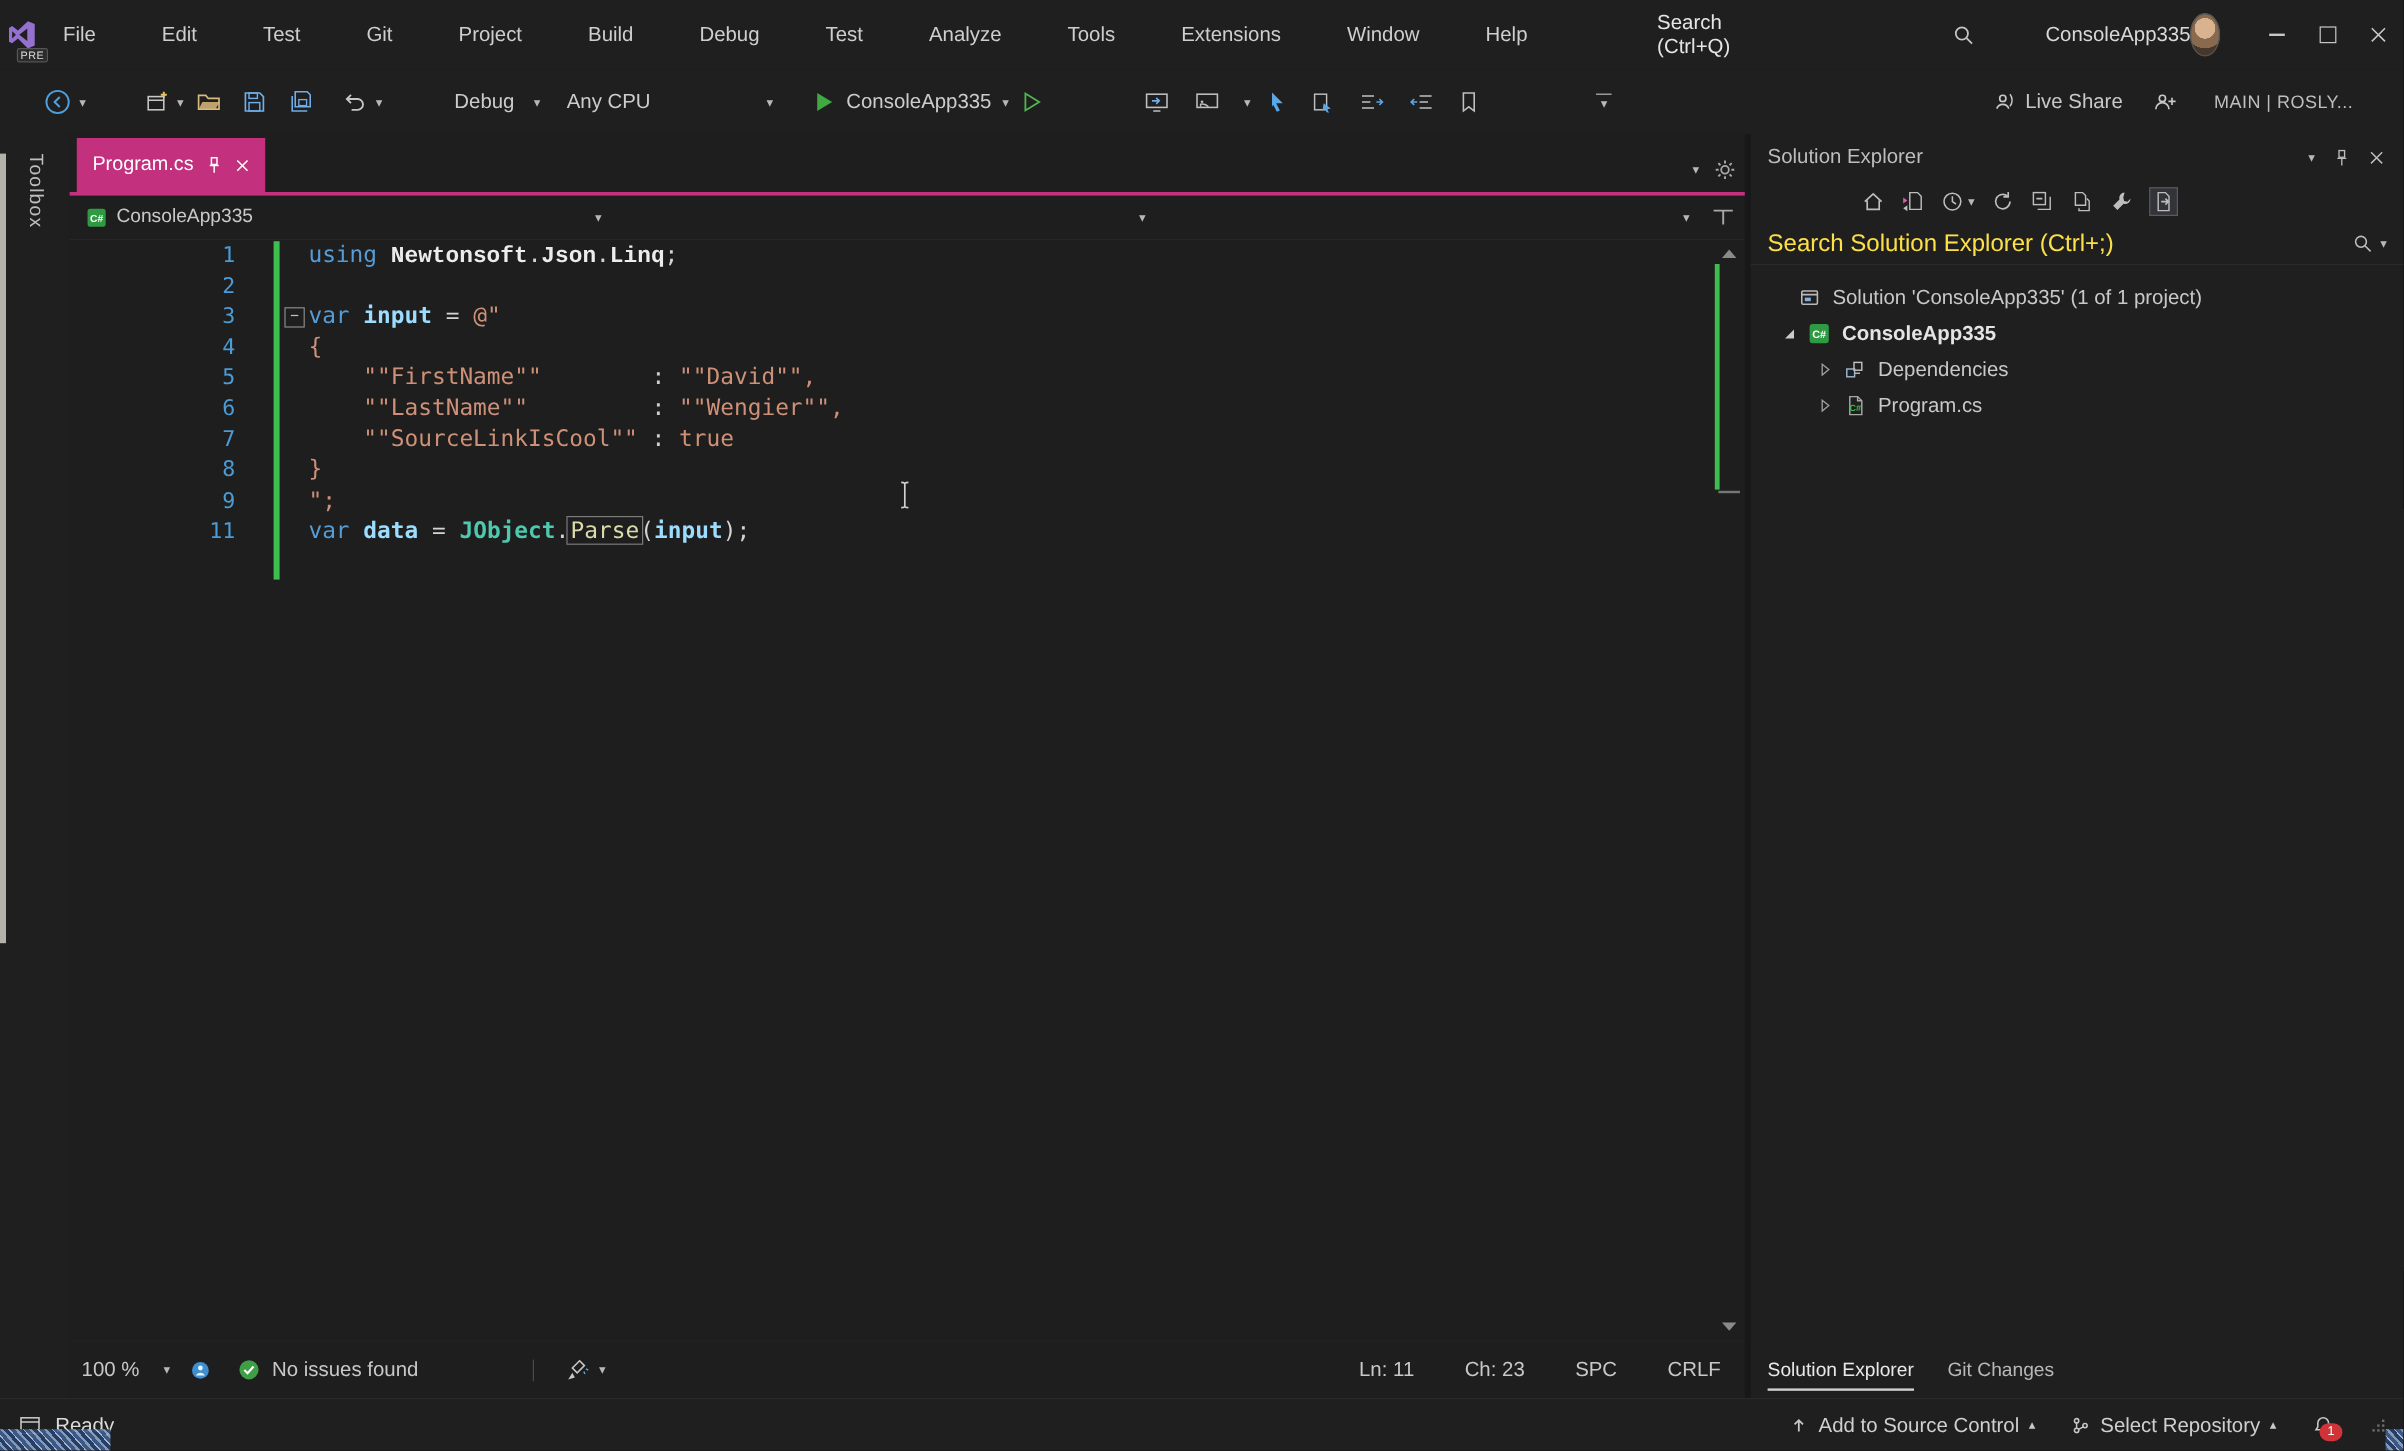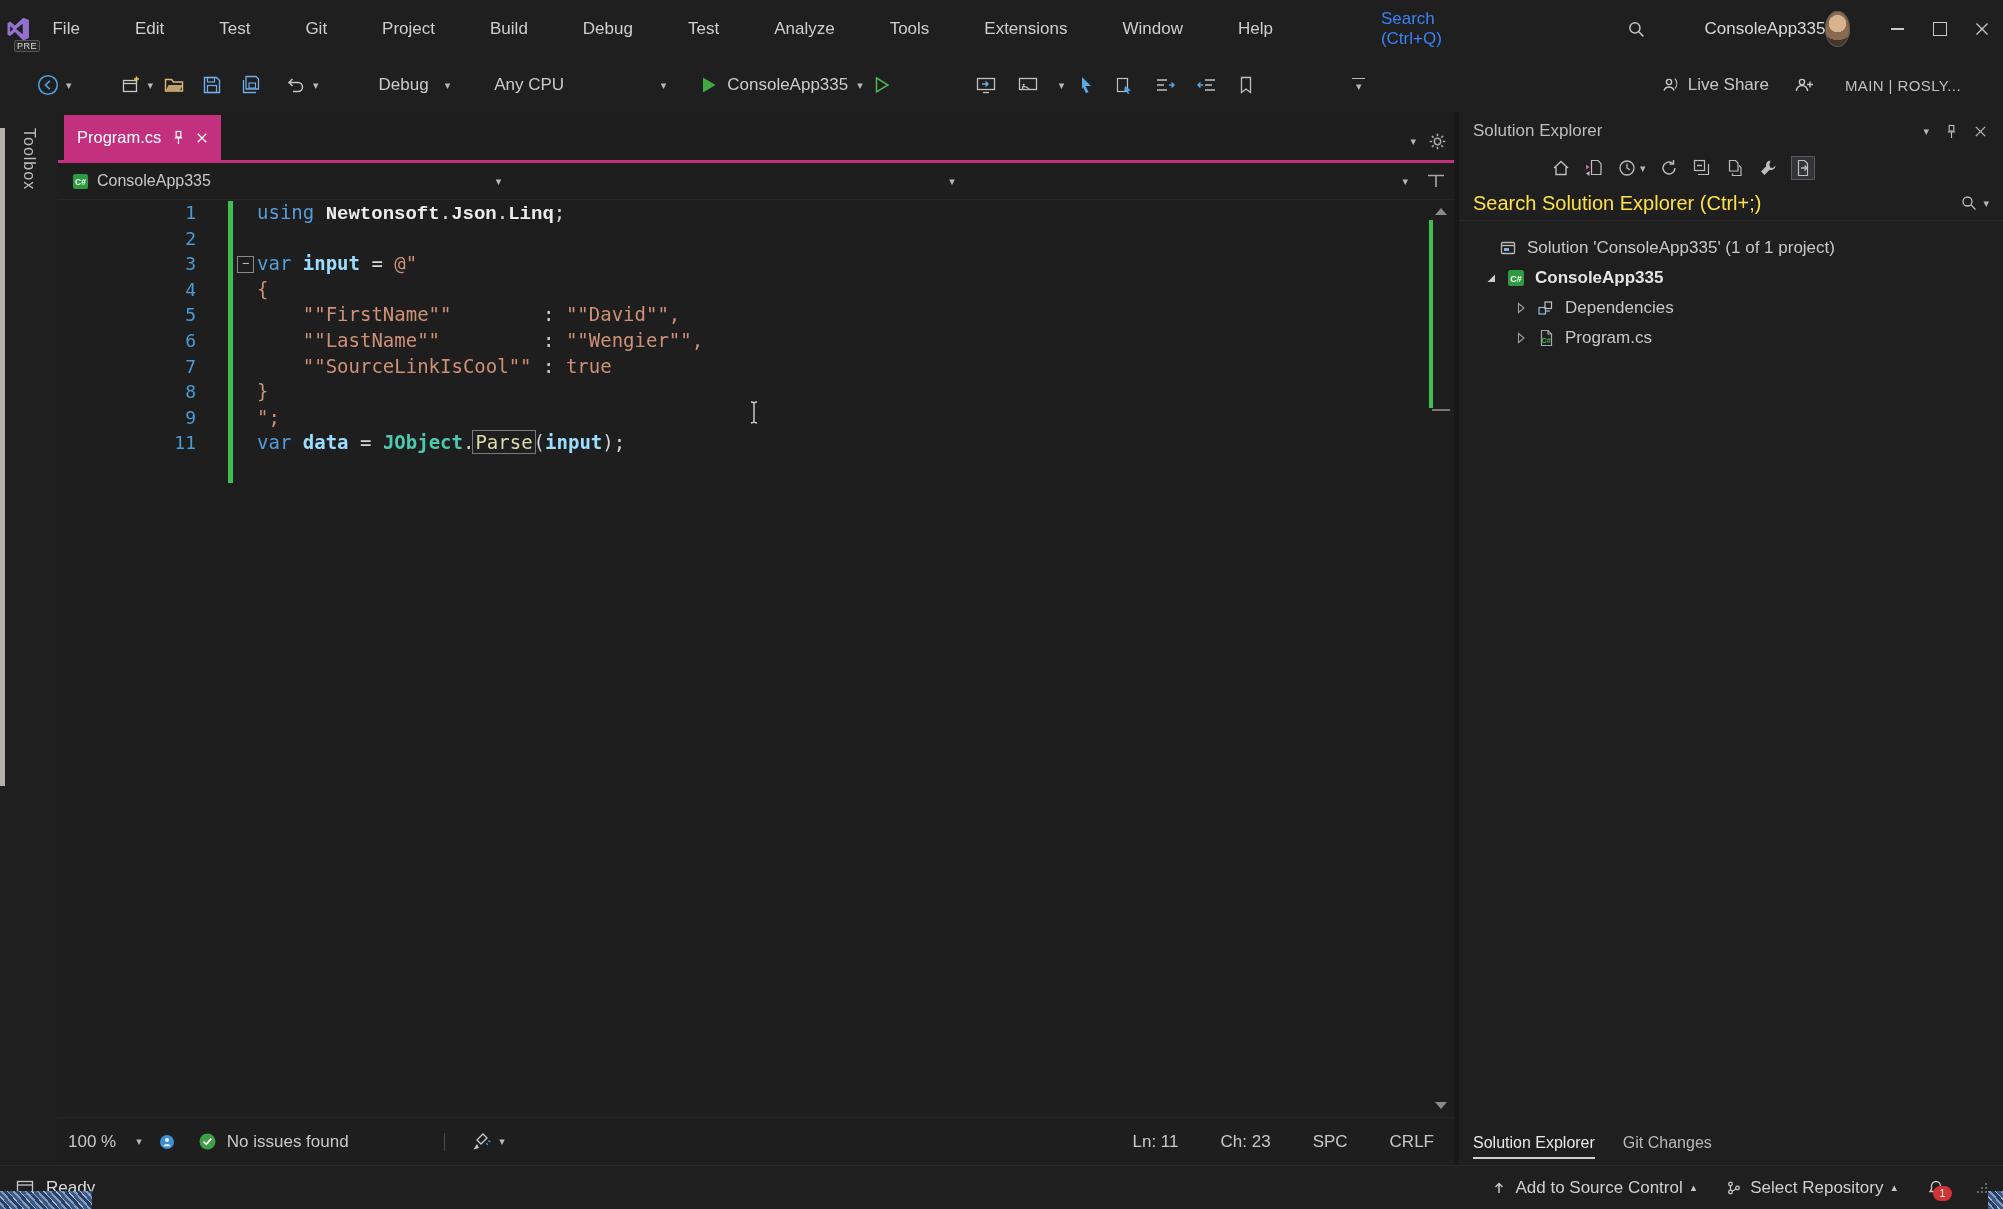--- a/index.html
+++ b/index.html
@@ -9,38 +9,38 @@
   .caret-up{font-family:"DejaVu Sans",sans-serif;font-size:11px;color:#C8C8C8;line-height:1;}
   svg{display:block;}
 
   
   .titlebar{height:58px;background:#1F1F1F;display:flex;align-items:center;}
   .vs-logo{position:relative;width:52px;height:58px;display:flex;align-items:center;justify-content:center;}
   .pre-badge{position:absolute;left:14px;bottom:6px;font-size:9px;letter-spacing:.5px;color:#DDD;
              background:#2B2B2B;border:1px solid #555;padding:0 2px;border-radius:2px;}
   .menus{display:flex;align-items:center;margin-left:4px;gap:29px;}
   .menu{padding:0 13px;color:#CECECE;cursor:default;}
-  .search-text{margin-left:95px;color:#3b82f6;}
+  .search-text{margin-left:95px;color:#e5e5e5;}
   .search-icon-wrap{margin-left:165px;}
   .win-title{margin-left:58px;color:#D8D8D8;}
   .tb-spacer{flex:1;}
   .avatar{width:36px;height:36px;border-radius:50%;margin-right:26px;
           background:radial-gradient(circle at 50% 35%,#d9b38f 0 32%,#8a6a4f 33% 62%,#46372c 63%);
           box-shadow:inset 0 0 0 1px #555;}
   .win-btn{width:62px;height:58px;display:flex;align-items:center;justify-content:center;}
   .min-glyph{width:13px;height:1.5px;background:#C8C8C8;}
   .max-glyph{width:12px;height:12px;border:1.3px solid #C8C8C8;}
 
   
   .toolbar{height:54px;background:#1F1F1F;display:flex;align-items:center;padding-left:36px;}
   .ticon{display:inline-flex;align-items:center;justify-content:center;margin-right:6px;}
   .tgap1{margin-left:48px;} .tgap2{margin-left:10px;} .tgap3{margin-left:16px;}
   .dd{display:inline-flex;align-items:center;margin-left:60px;color:#CCC;}
   .dd .dd-text{margin-right:16px;}
-  .dd.wide{width:172px;justify-content:space-between;margin-left:44px;}
+  .dd.wide{width:172px;justify-content:space-between;margin-left:22px;}
   .start-btn{display:inline-flex;align-items:center;gap:9px;margin-left:34px;color:#CCC;}
   .cluster{display:inline-flex;align-items:center;gap:14px;margin-left:78px;}
   .overflow{margin-left:92px;display:inline-flex;flex-direction:column;align-items:center;gap:2px;}
   .ovl-bar{width:13px;height:1.6px;background:#B8B8B8;}
   .tb-right{margin-left:auto;display:flex;align-items:center;padding-right:42px;gap:24px;}
   .liveshare{display:inline-flex;align-items:center;gap:8px;color:#C8C8C8;}
   .branch-label{font-size:15px;color:#BFBFBF;letter-spacing:.4px;}
 
   
   .main{display:flex;height:1053px;}

